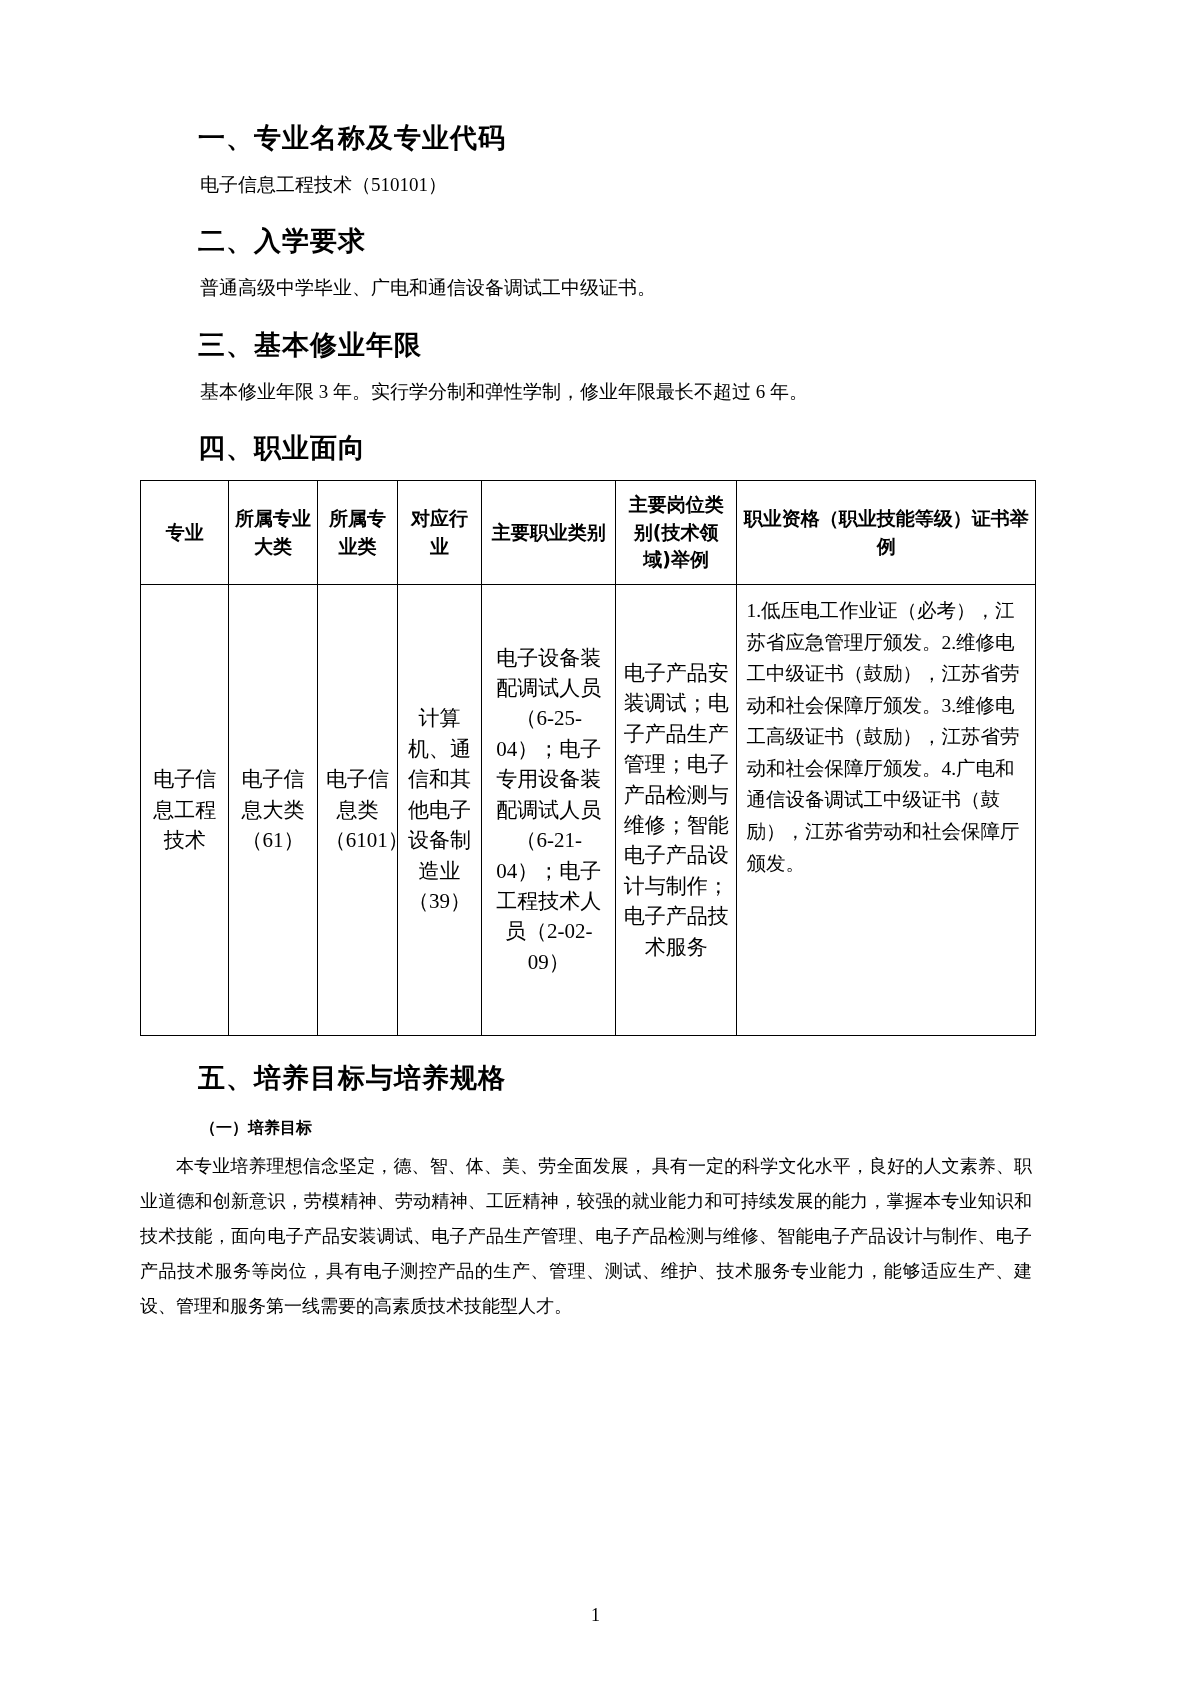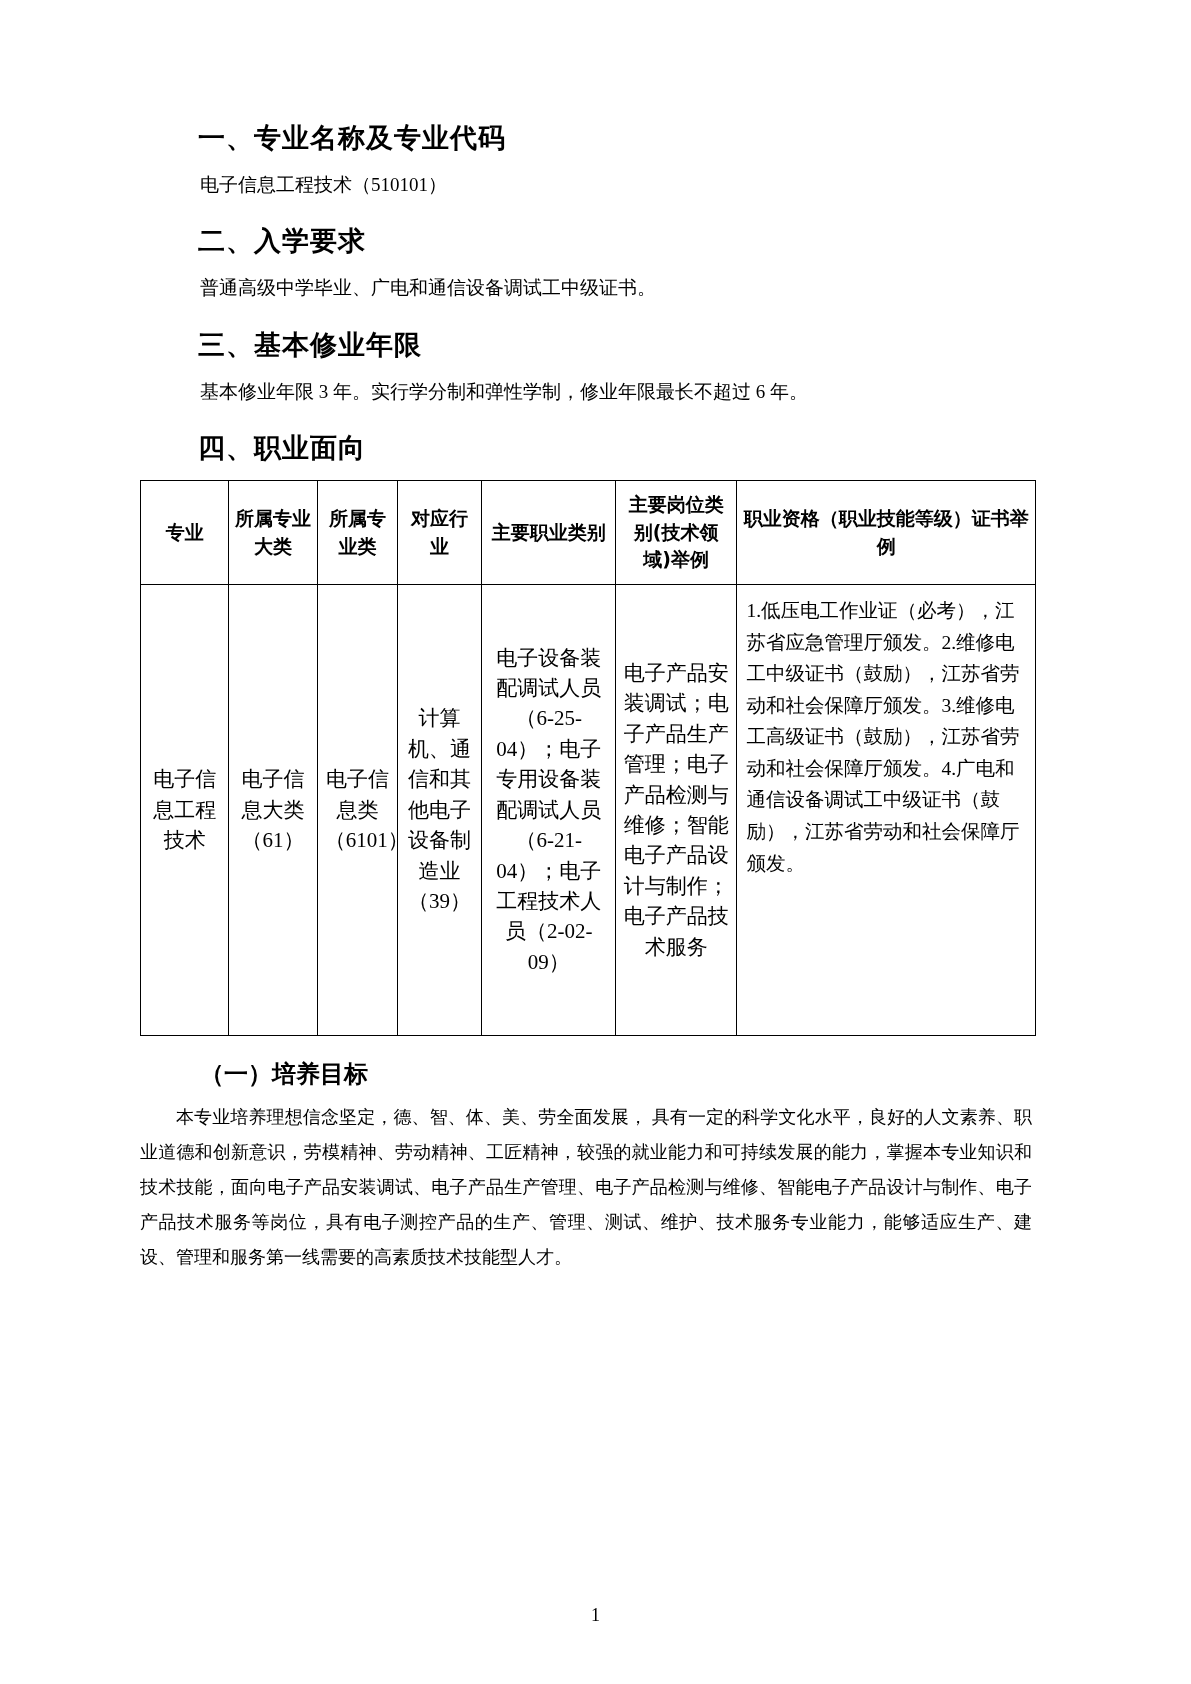--- a/index.html
+++ b/index.html
@@ -42,21 +42,21 @@
   p.para-indent {
     font-size: 18px;
     line-height: 1.95;
     margin: 6px 0 6px 0;
     text-align: justify;
     text-indent: 2em;
     padding: 0 4px 0 0;
   }
   h2.sub-heading {
     font-family: "DejaVu Sans", sans-serif;
-    font-size: 24px;
+    font-size: 16px;
     font-weight: bold;
     margin: 22px 0 10px 0;
     padding-left: 60px;
   }
   h3.sub-sub-heading {
     font-family: "DejaVu Sans", sans-serif;
     font-size: 20px;
     font-weight: bold;
     margin: 22px 0 10px 0;
     padding-left: 60px;
@@ -143,19 +143,20 @@
         <td class="cell-body">电子信息大类（61）</td>
         <td class="cell-body">电子信息类（6101）</td>
         <td class="cell-body">计算机、通信和其他电子设备制造业（39）</td>
         <td class="cell-body">电子设备装配调试人员（6-25-04）；电子专用设备装配调试人员（6-21-04）；电子工程技术人员（2-02-09）</td>
         <td class="cell-body">电子产品安装调试；电子产品生产管理；电子产品检测与维修；智能电子产品设计与制作；电子产品技术服务</td>
         <td class="cell-body qual-cell">1.低压电工作业证（必考），江苏省应急管理厅颁发。2.维修电工中级证书（鼓励），江苏省劳动和社会保障厅颁发。3.维修电工高级证书（鼓励），江苏省劳动和社会保障厅颁发。4.广电和通信设备调试工中级证书（鼓励），江苏省劳动和社会保障厅颁发。</td>
       </tr>
     </tbody>
   </table>
 
+  <h1 class="section-heading">五、培养目标与培养规格</h1>
 
   <h2 class="sub-heading">（一）培养目标</h2>
   <p class="para-indent">本专业培养理想信念坚定，德、智、体、美、劳全面发展， 具有一定的科学文化水平，良好的人文素养、职业道德和创新意识，劳模精神、劳动精神、工匠精神，较强的就业能力和可持续发展的能力，掌握本专业知识和技术技能，面向电子产品安装调试、电子产品生产管理、电子产品检测与维修、智能电子产品设计与制作、电子产品技术服务等岗位，具有电子测控产品的生产、管理、测试、维护、技术服务专业能力，能够适应生产、建设、管理和服务第一线需要的高素质技术技能型人才。</p>
 
 
   <div class="page-number">1</div>
 </div>
 
 </body></html>

